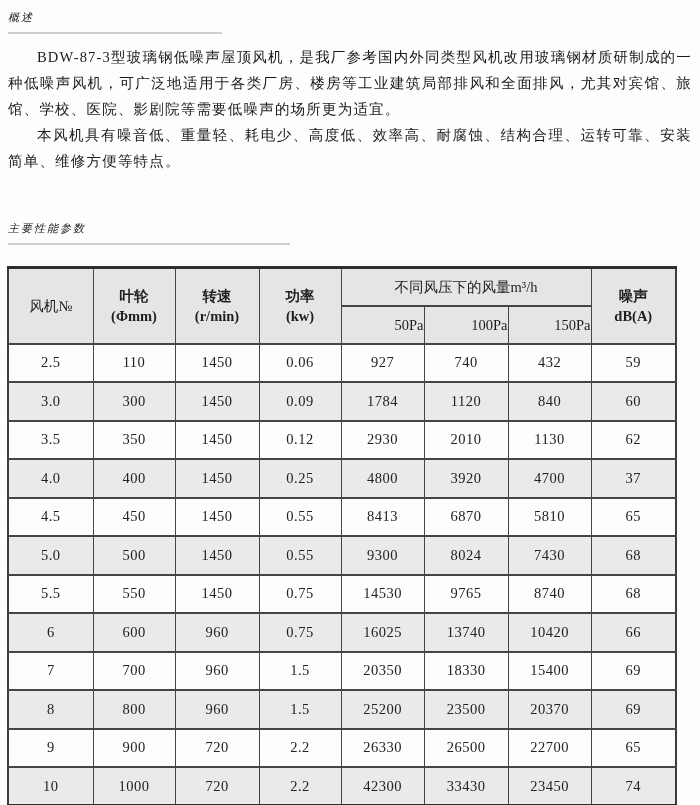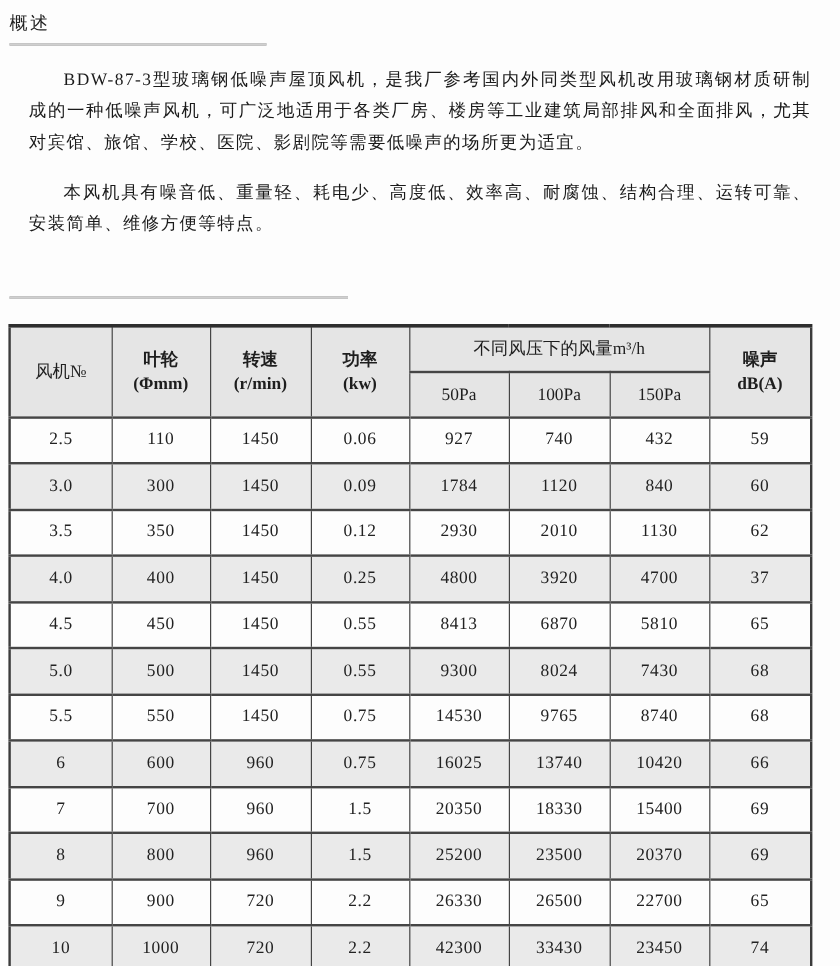--- a/index.html
+++ b/index.html
@@ -8,38 +8,39 @@
     width: 700px; height: 805px;
     background: #fdfdfd;
     font-family: "Liberation Serif", "DejaVu Serif", serif;
     color: #1c1c1c;
     overflow: hidden;
   }
   .page { width: 700px; height: 805px; position: relative; }
 
   .section-title {
     font-family: "DejaVu Sans", "Liberation Sans", sans-serif;
-    font-size: 15px;
+    font-size: 11px;
     font-weight: 500;
     letter-spacing: 2px;
     color: #222;
     margin: 0 0 0 8px;
+    font-style: italic;
   }
   .rule {
     height: 2px;
     background: #8a8a8a;
     border-bottom: 2px solid #cfcfcf;
     margin-left: 8px;
   }
   .rule-overview { width: 214px; margin-top: 7px; }
   .rule-params  { width: 282px; margin-top: 7px; }
 
   .intro { padding: 0 8px; margin-top: 10px; }
   .intro p {
-    margin: 16px;
+    margin: 0;
     font-size: 14.5px;
     line-height: 26px;
     letter-spacing: 1.2px;
     text-indent: 2em;
     text-align: justify;
     color: #1a1a1a;
   }
 
   .heading-overview { padding-top: 10px; }
   .heading-params { margin-top: 47px; }
@@ -63,21 +64,21 @@
     font-weight: normal;
     padding: 0;
   }
   table.perf thead th {
     background: #e5e5e5;
     font-size: 14.5px;
     color: #1e1e1e;
     line-height: 20px;
   }
   table.perf thead tr.h1 th { height: 38px; }
-  table.perf thead tr.h2 th { height: 38px; }
+  table.perf thead tr.h2 th { height: 38px; text-align: right; }
   table.perf tbody td {
     height: 38.5px;
     font-size: 14.5px;
     color: #222;
     background: #fdfdfd;
     letter-spacing: 0.5px;
   }
   table.perf tbody tr:nth-child(even) td { background: #eaeaea; }
   .unit-line { display: block; font-weight: bold; }
 </style>
@@ -90,20 +91,21 @@
     <h2 class="section-title">概述</h2>
     <div class="rule rule-overview"></div>
   </div>
 
   <div class="intro">
     <p>BDW-87-3型玻璃钢低噪声屋顶风机，是我厂参考国内外同类型风机改用玻璃钢材质研制成的一种低噪声风机，可广泛地适用于各类厂房、楼房等工业建筑局部排风和全面排风，尤其对宾馆、旅馆、学校、医院、影剧院等需要低噪声的场所更为适宜。</p>
     <p>本风机具有噪音低、重量轻、耗电少、高度低、效率高、耐腐蚀、结构合理、运转可靠、安装简单、维修方便等特点。</p>
   </div>
 
   <div class="heading-params">
+    <h2 class="section-title">主要性能参数</h2>
     <div class="rule rule-params"></div>
   </div>
 
   <table class="perf">
     <colgroup>
       <col style="width:85px">
         <col style="width:82px">
         <col style="width:84px">
         <col style="width:82px">
       <col style="width:83px">

